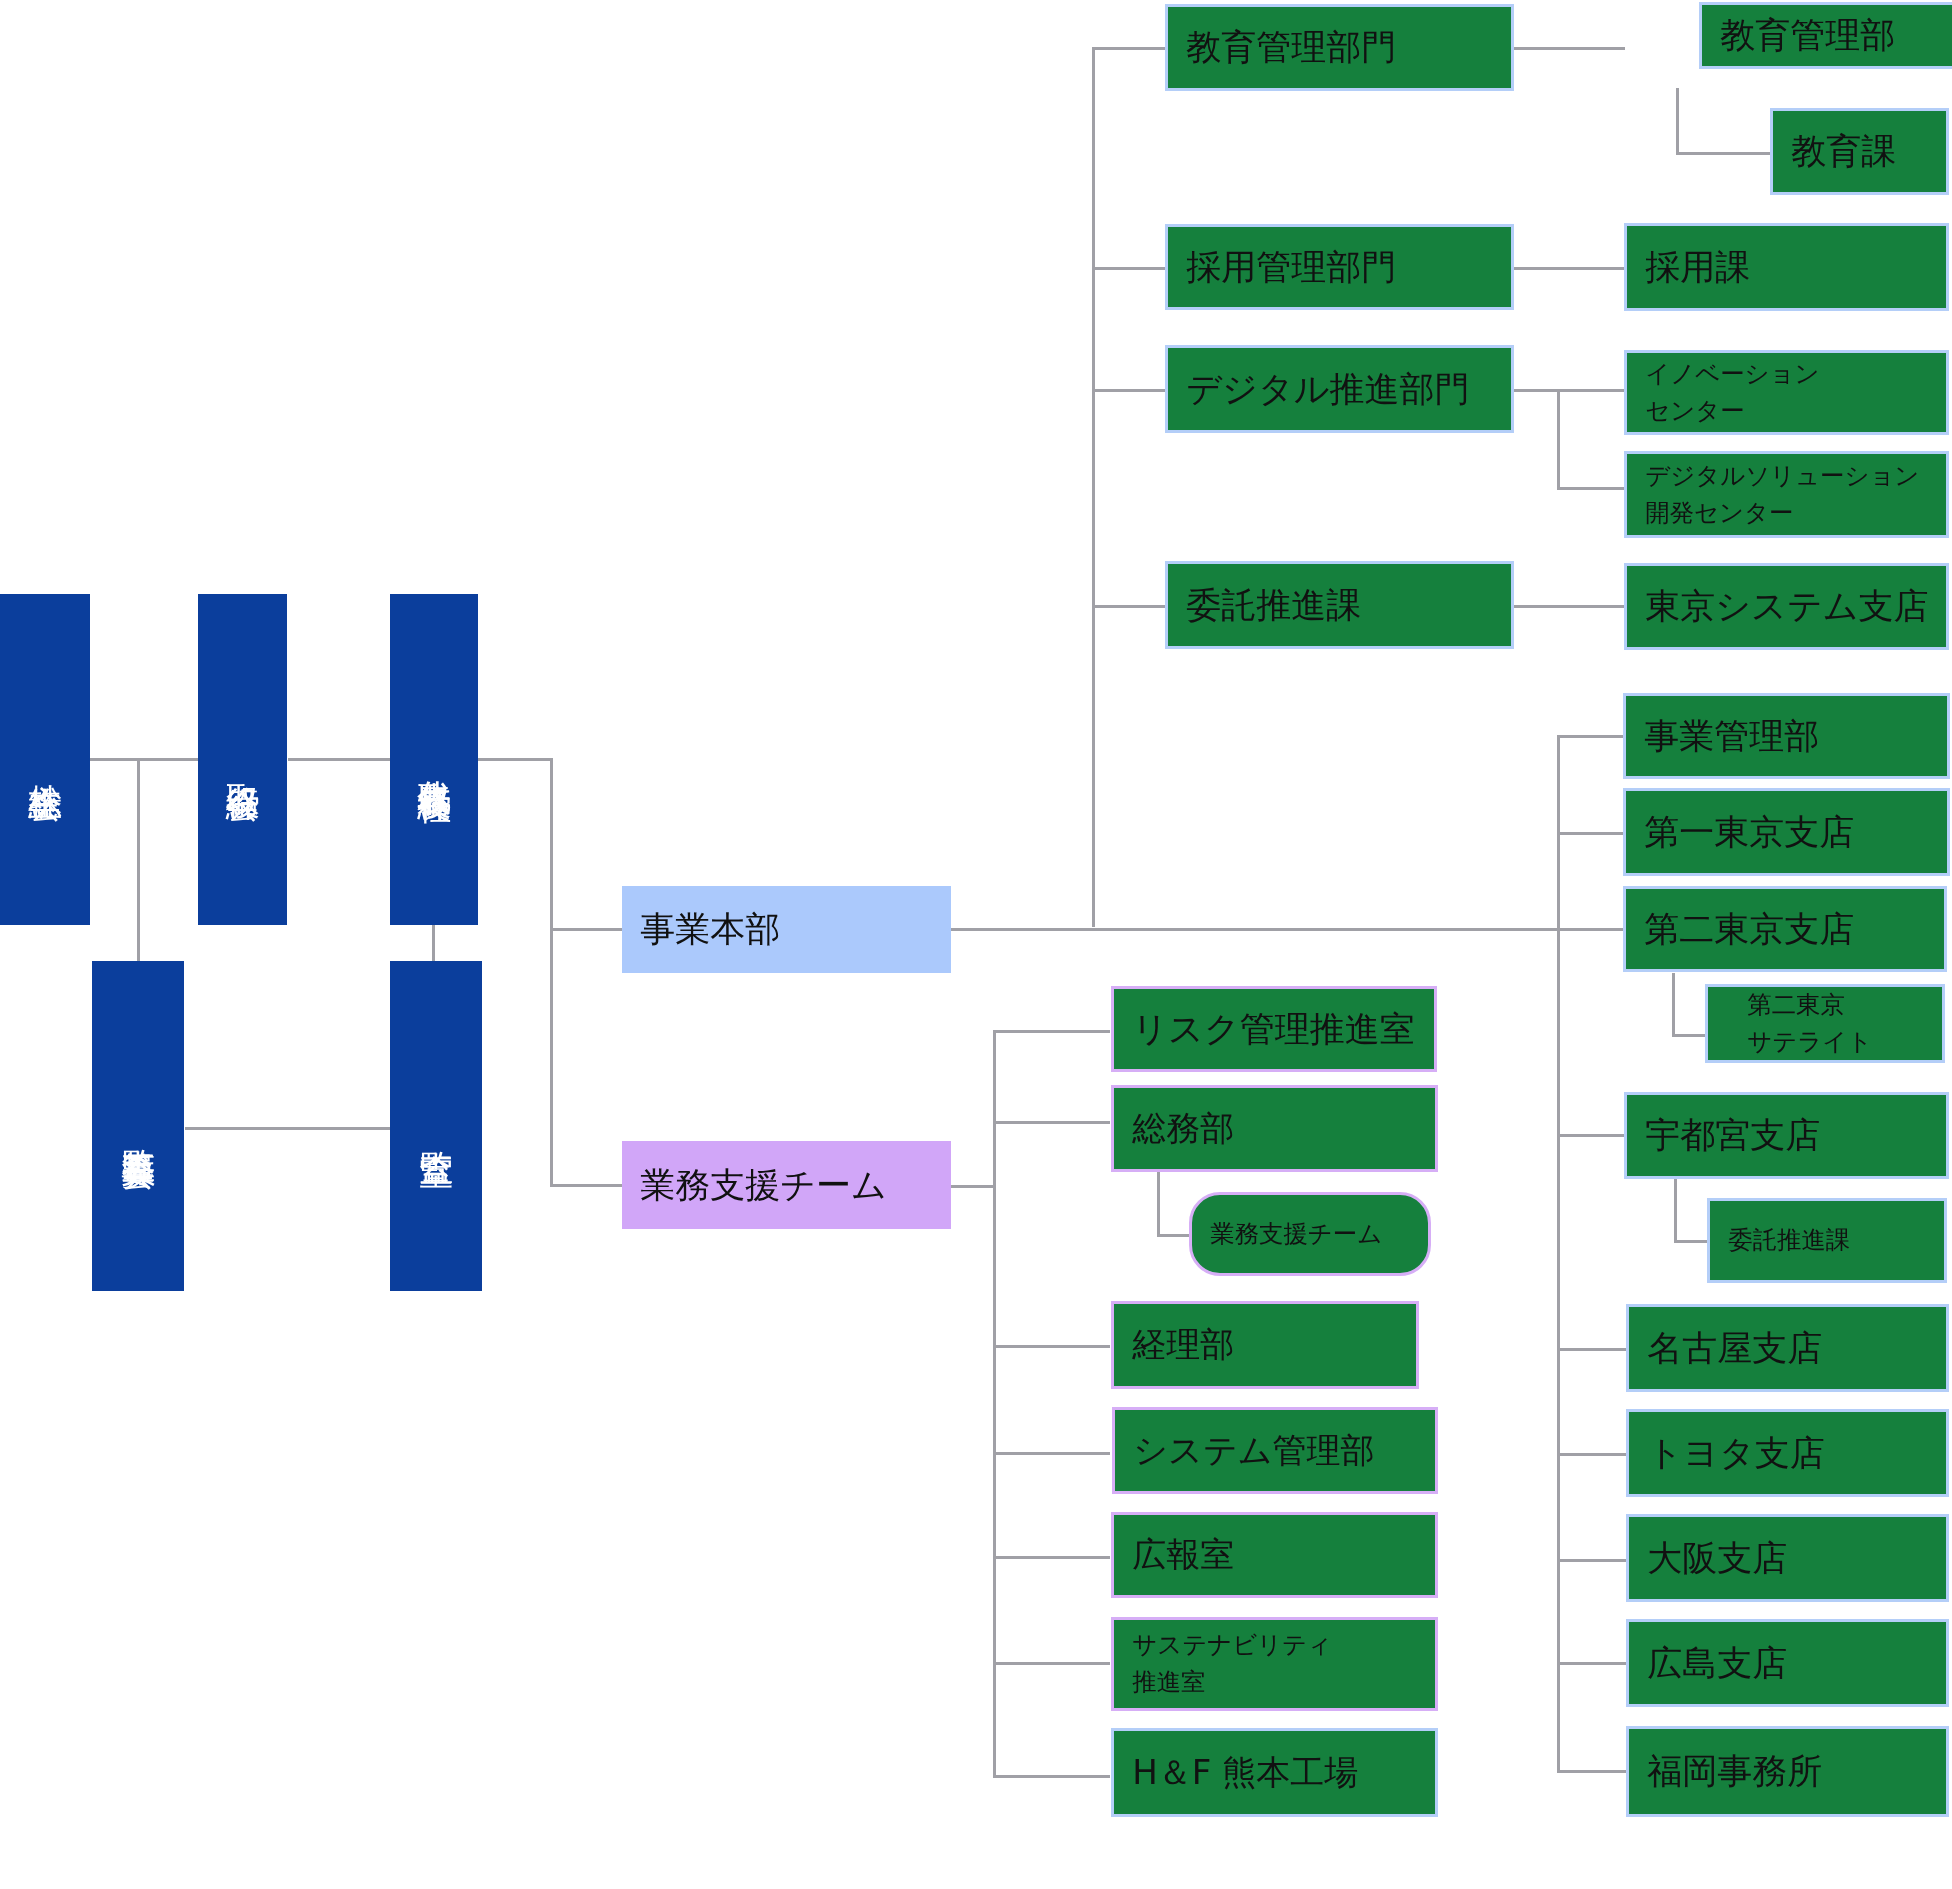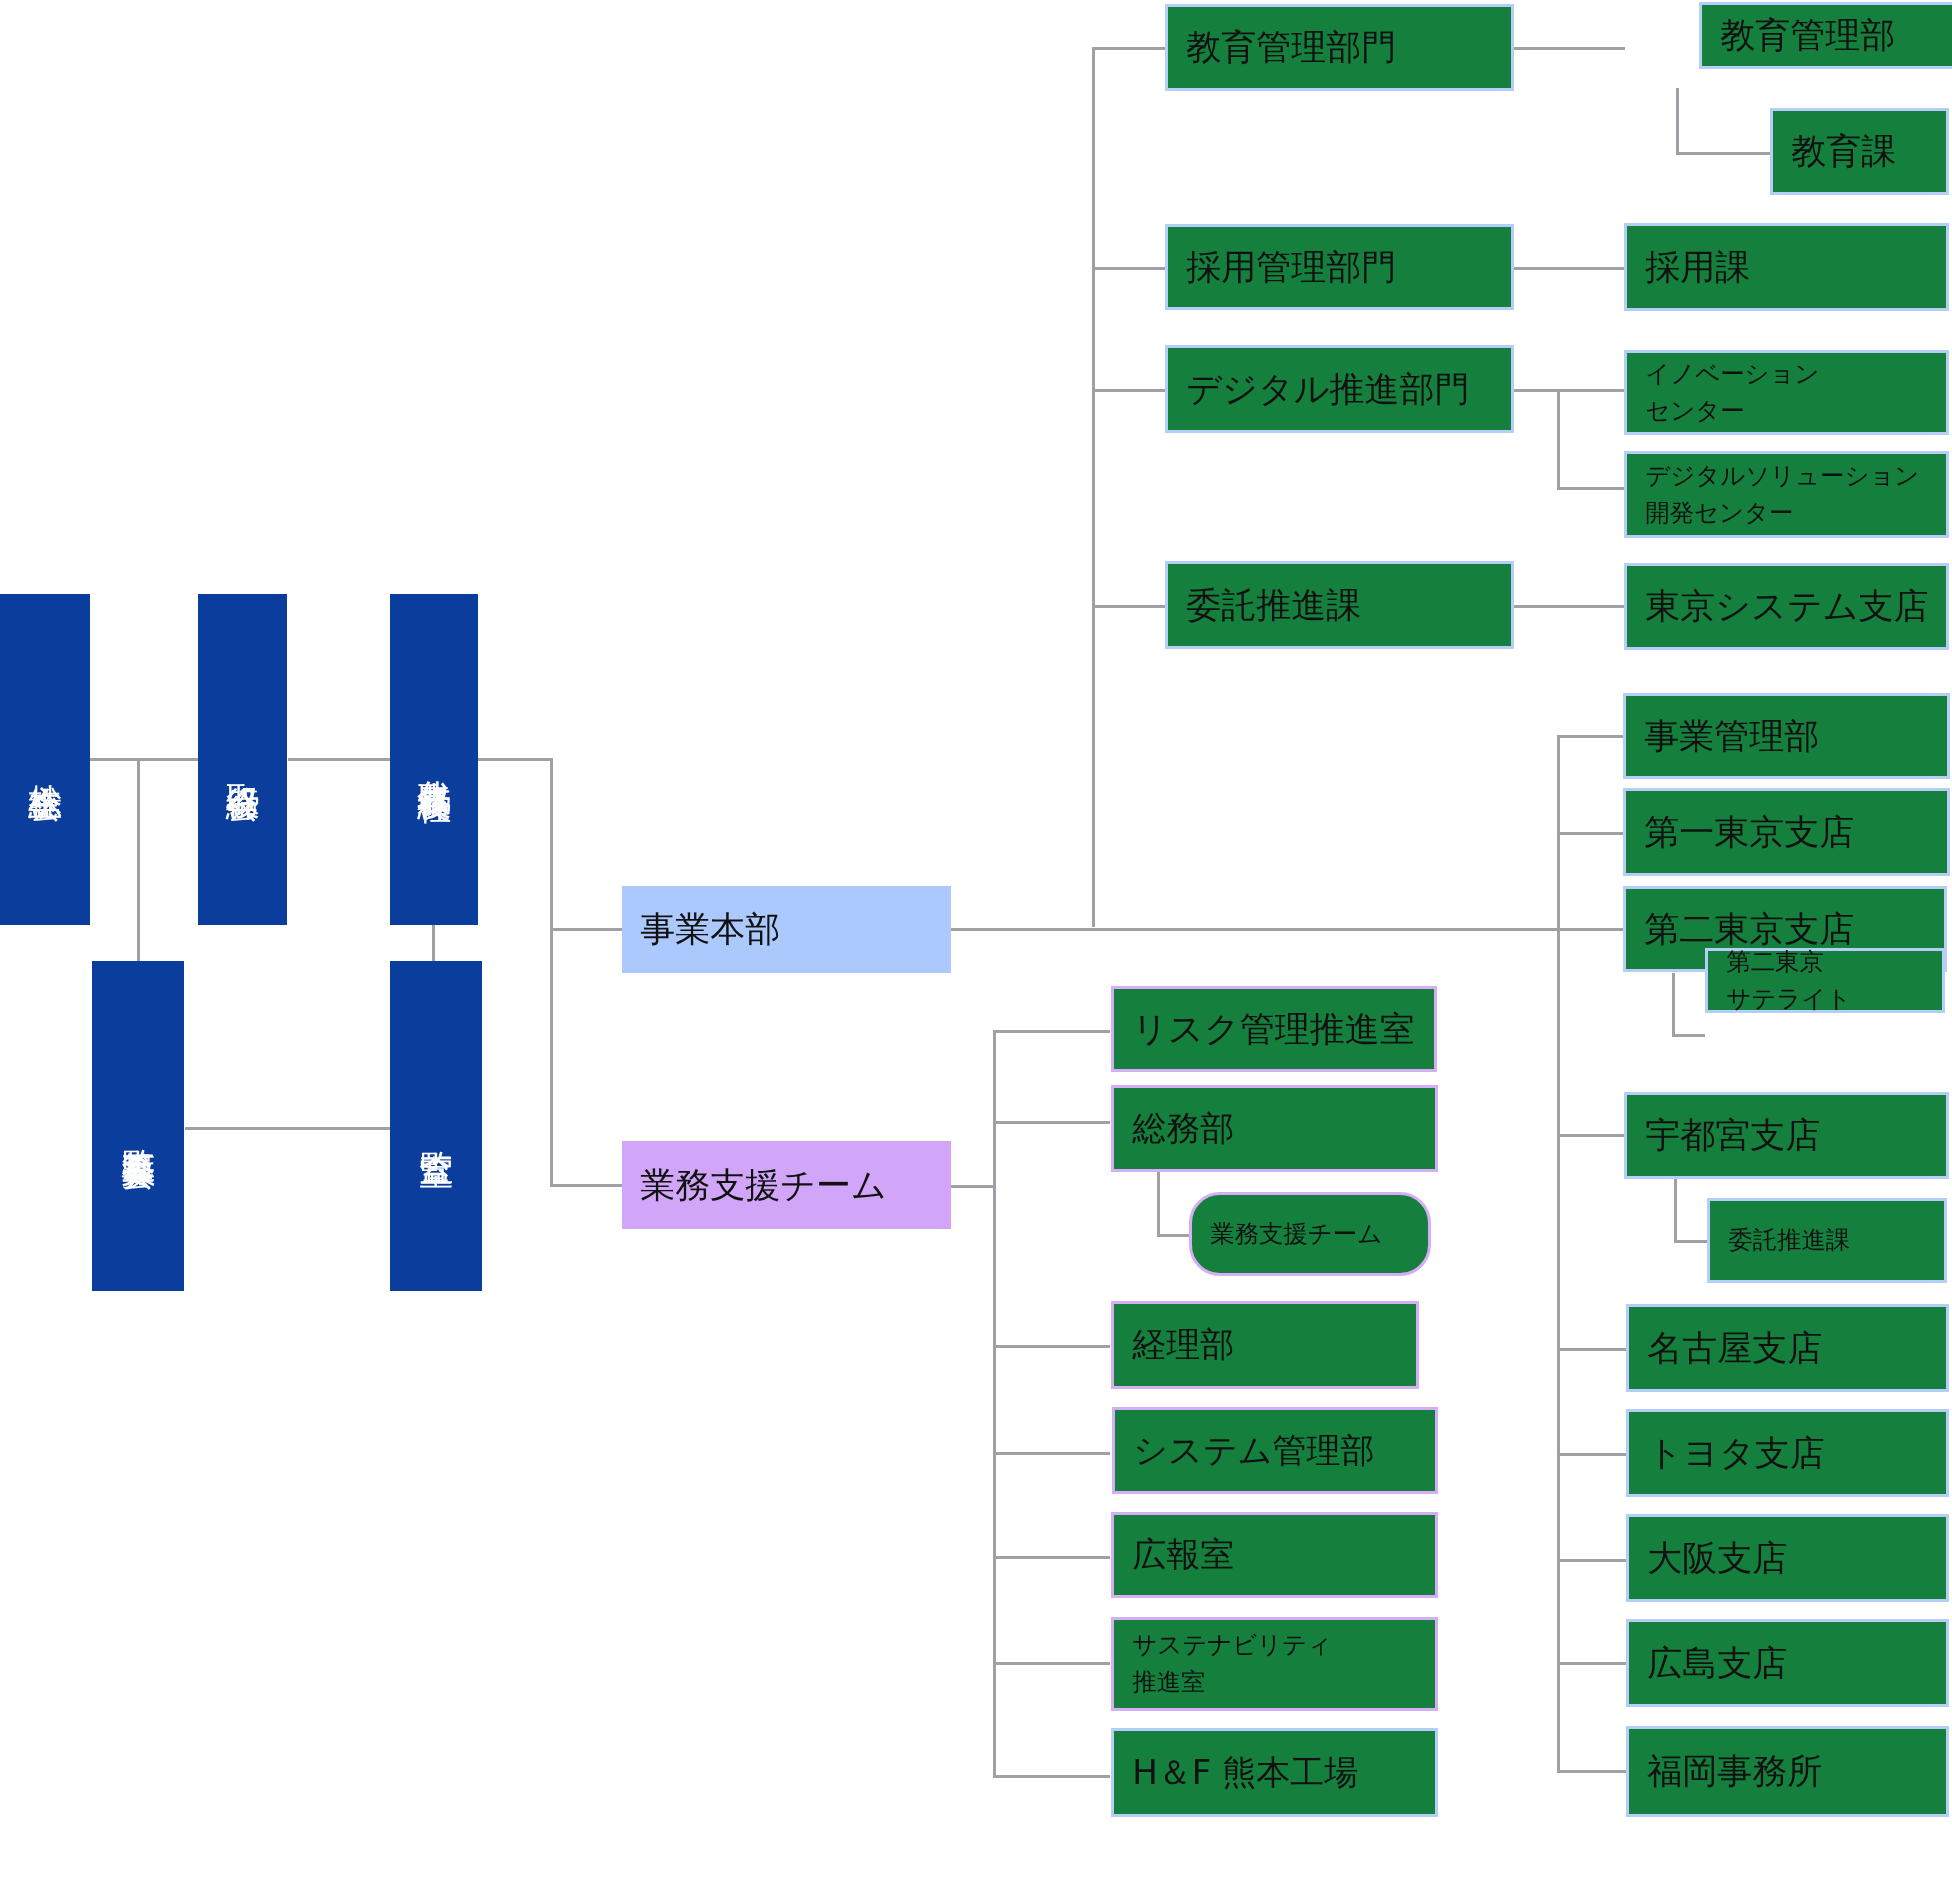--- a/index.html
+++ b/index.html
@@ -136,21 +136,21 @@
 
 <div class="box b-blue" style="left:1623px;top:693px;width:327px;height:86px;">
   <span class="lbl fs-l">事業管理部</span>
 </div>
 <div class="box b-blue" style="left:1623px;top:788px;width:327px;height:88px;">
   <span class="lbl fs-l">第一東京支店</span>
 </div>
 <div class="box b-blue" style="left:1623px;top:886px;width:324px;height:86px;">
   <span class="lbl fs-l">第二東京支店</span>
 </div>
-<div class="box b-blue" style="left:1705px;top:948px;width:240px;height:65px;">
+<div class="box b-blue" style="left:1705px;top:984px;width:240px;height:79px;padding-left:21px;">
   <span class="lbl fs-s">第二東京
 サテライト</span>
 </div>
 <div class="box b-blue" style="left:1624px;top:1092px;width:325px;height:87px;">
   <span class="lbl fs-l">宇都宮支店</span>
 </div>
 <div class="box b-blue" style="left:1707px;top:1198px;width:240px;height:85px;">
   <span class="lbl fs-s">委託推進課</span>
 </div>
 <div class="box b-blue" style="left:1626px;top:1304px;width:323px;height:88px;">

